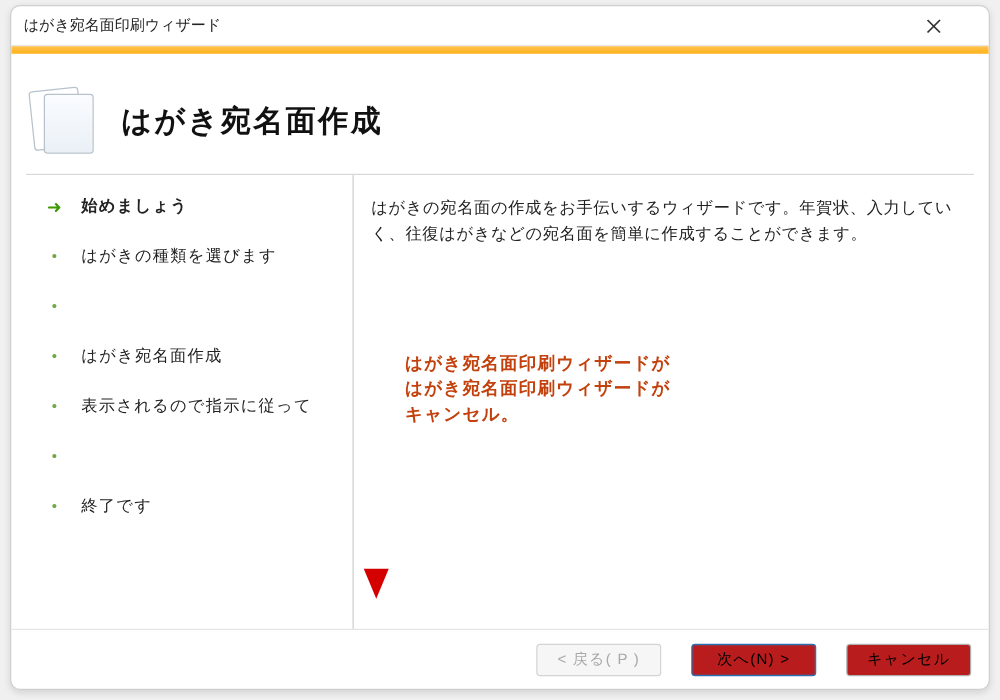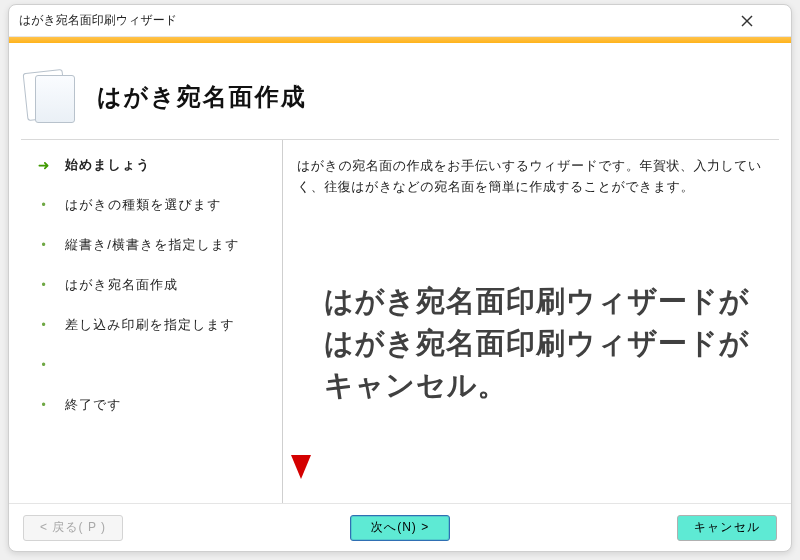--- a/index.html
+++ b/index.html
@@ -112,23 +112,23 @@
     color: #222;
     line-height: 1.6;
     position: relative;
     letter-spacing: 0.5px;
   }
 
   .annotation {
     position: absolute;
     left: 315px;
     top: 275px;
-    font-size: 29px;
+    font-size: 14px;
     font-weight: 700;
-    color: #404040;
+    color: #c2410c;
     line-height: 1.45;
     text-shadow: 0 1px 2px rgba(255,255,255,0.8);
     pointer-events: none;
     letter-spacing: 1px;
   }
 
   .arrow {
     position: absolute;
     left: 280px;
     top: 158px;
@@ -136,31 +136,31 @@
     height: 320px;
     pointer-events: none;
   }
   .arrow svg { width: 100%; height: 100%; overflow: visible; }
 
   .footer {
     height: 48px;
     border-top: 1px solid #e5e5e5;
     display: flex;
     align-items: center;
-    justify-content: space-between;
-    gap: 12px;
+    justify-content: flex-end;
+    gap: 24px;
     padding: 0 14px;
   }
   .btn {
     min-width: 100px;
     height: 26px;
     padding: 0 14px;
     font-size: 12px;
     border: 1px solid #b0b0b0;
-    background: #5eead4;
+    background: #b91c1c;
     border-radius: 3px;
     display: inline-flex;
     align-items: center;
     justify-content: center;
     cursor: pointer;
     letter-spacing: 1px;
   }
   .btn.disabled {
     color: #a9a9a9;
     border-color: #d4d4d4;
@@ -203,29 +203,28 @@
       <div class="step active">
         <span class="bullet">➜</span>
         <span class="label">始めましょう</span>
       </div>
       <div class="step">
         <span class="bullet">•</span>
         <span class="label">はがきの種類を選びます</span>
       </div>
       <div class="step">
         <span class="bullet">•</span>
-        <span class="label">縦書き/横書きを指定します</span>
       </div>
       <div class="step">
         <span class="bullet">•</span>
         <span class="label">はがき宛名面作成</span>
       </div>
       <div class="step">
         <span class="bullet">•</span>
-        <span class="label">差し込み印刷を指定します</span>
+        <span class="label">表示されるので指示に従って</span>
       </div>
       <div class="step">
         <span class="bullet">•</span>
       </div>
       <div class="step">
         <span class="bullet">•</span>
         <span class="label">終了です</span>
       </div>
     </div>
 

